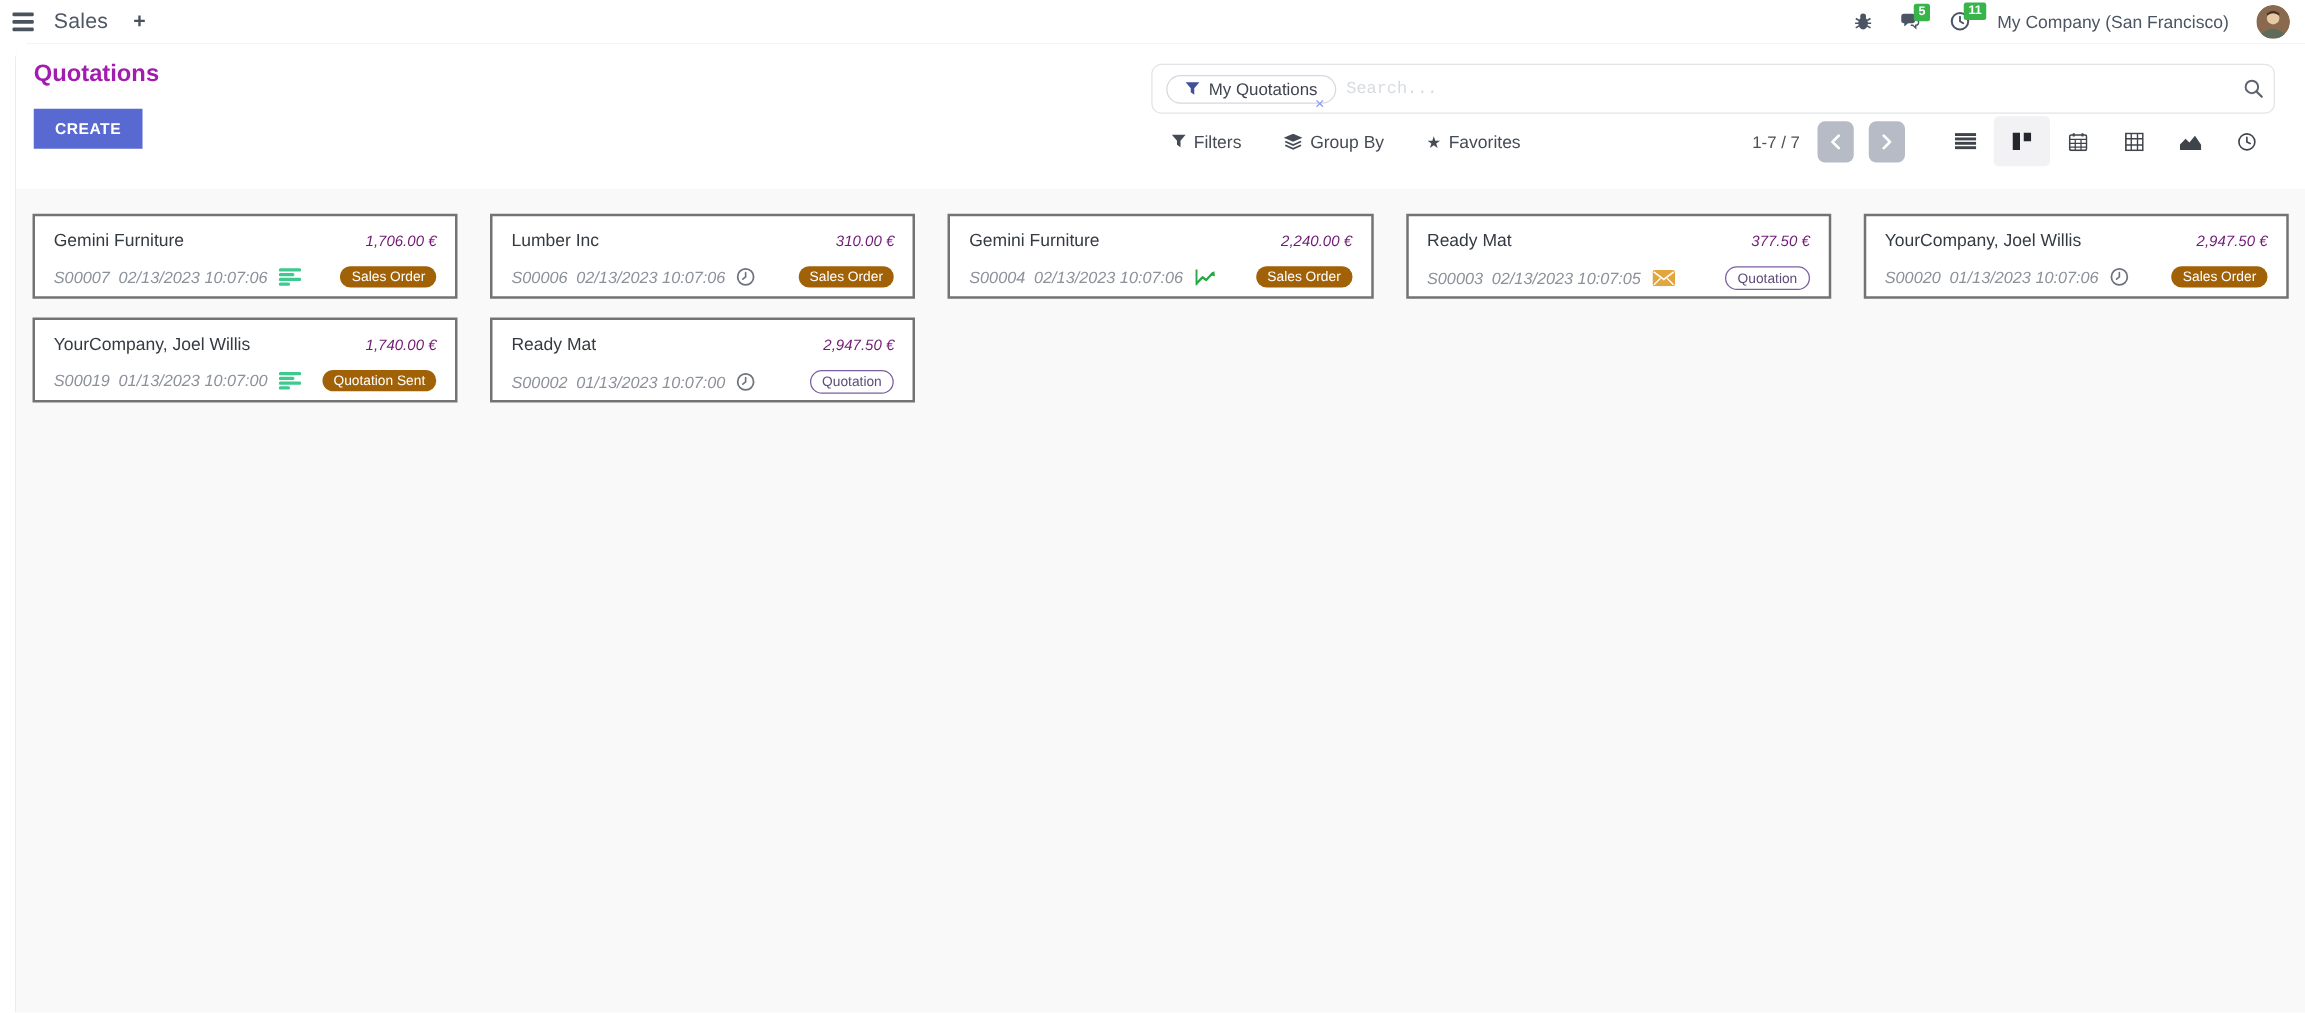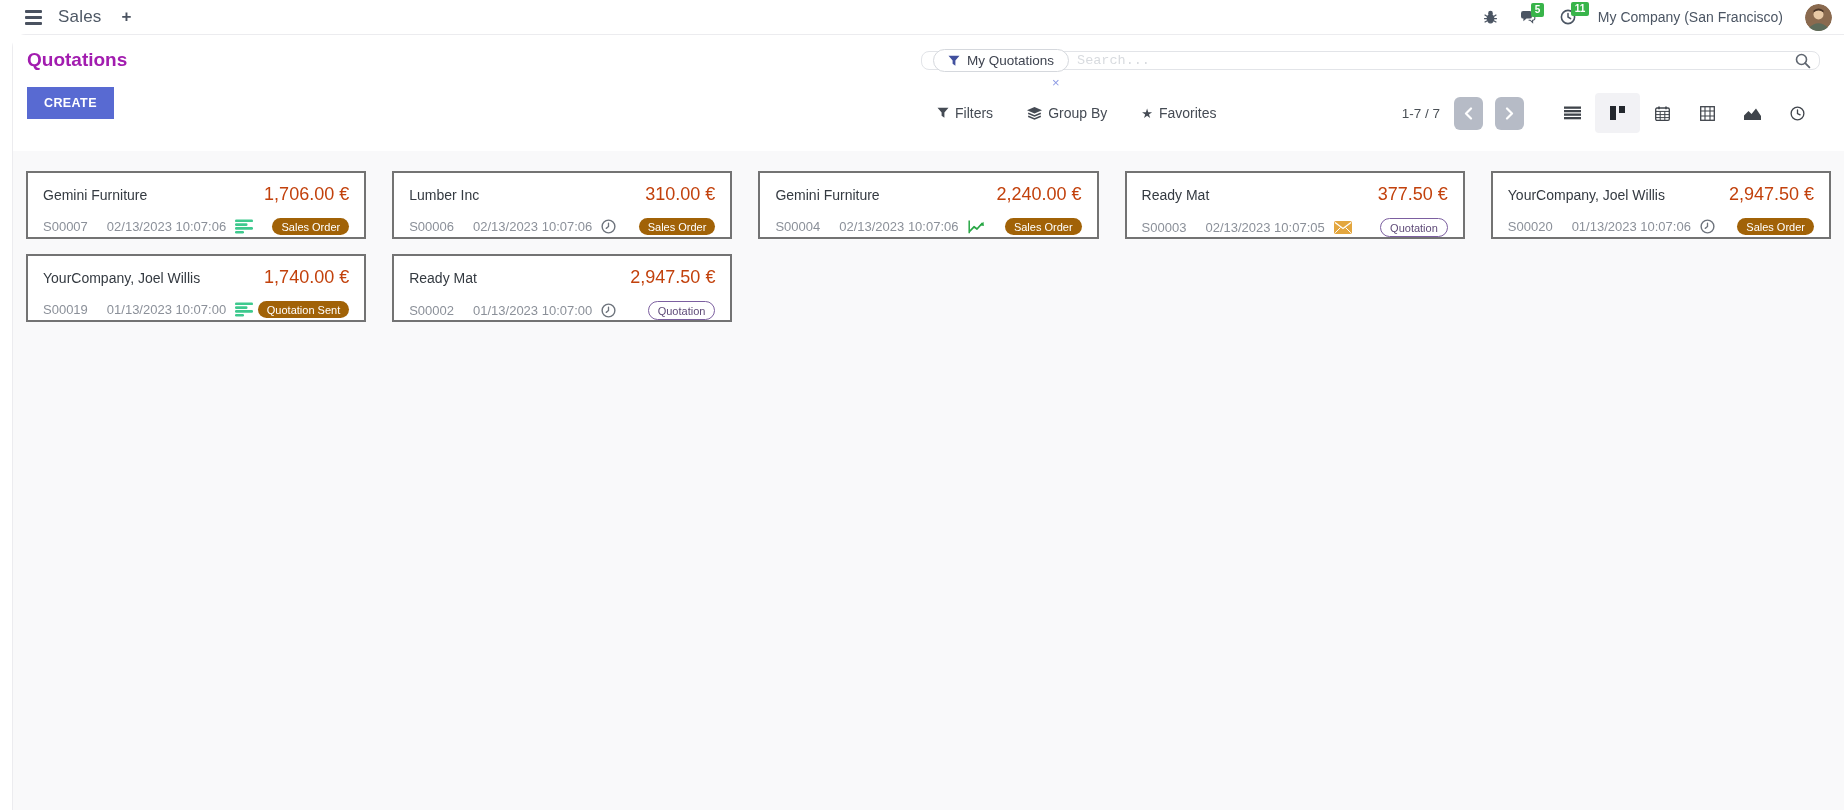--- a/index.html
+++ b/index.html
@@ -1,20 +1,20 @@
 <!DOCTYPE html>
 <html><head>
 <meta charset="utf-8">
 <style>
   * { margin:0; padding:0; box-sizing:border-box; }
   html,body { width:1844px; height:810px; overflow:hidden;
     font-family:"Liberation Sans", sans-serif; background:#ffffff; color:#3a3f46; }
 
   
-  .navbar { height:34px; display:flex; align-items:center; background:#fff; padding:0 12px 0 23px; position:relative; z-index:5; }
+  .navbar { height:34px; display:flex; align-items:center; background:#fff; padding:0 12px 0 8px; position:relative; z-index:5; }
   .nav-left { display:flex; align-items:center; gap:14px; }
   .burger { display:flex; flex-direction:column; gap:3px; cursor:pointer; padding:4px 2px; }
   .burger span { width:17px; height:3px; background:#4a5260; border-radius:1px; }
   .app-name { font-size:17px; color:#4e5865; letter-spacing:.2px; }
   .plus-btn { font-size:17px; font-weight:bold; color:#4a5260; padding:0 6px; cursor:pointer; }
   .nav-right { margin-left:auto; display:flex; align-items:center; gap:22px; }
   .sys-icon { position:relative; display:inline-flex; cursor:pointer; }
   .badge-count { position:absolute; top:-7px; left:11px; background:#38b44a; color:#fff;
     font-size:10px; font-weight:bold; padding:1px 4px; border-radius:2px; line-height:12px; }
   .company-name { font-size:14px; color:#4b5563; }
@@ -24,21 +24,21 @@
   .content { position:absolute; top:34px; left:12px; right:0; bottom:0;
     background:#fff; border-top:1px solid #ececef; border-left:1px solid #ececef; border-top-left-radius:14px; }
 
   
   .cp { position:relative; height:116px; background:#fff; }
   .page-title { position:absolute; left:14px; top:14px; font-size:19px; color:#a21caf;font-weight:bold; }
   .create-btn { position:absolute; left:14px; top:52px; background:#586AD2; color:#fff; border:none;
     font-family:inherit; font-size:12.5px; font-weight:bold; letter-spacing:.4px;
     padding:9px 17px; border-radius:0; cursor:pointer; }
 
-  .searchbar { position:absolute; left:908px; right:24px; top:16px; height:19px;
+  .searchbar { position:absolute; left:908px; right:24px; top:16px; height:40px;
     border:1px solid #e2e4e8; border-radius:8px; background:#fff; display:flex; align-items:center; padding:0 8px; }
   .facet { display:inline-flex; align-items:center; gap:7px; border:1px solid #d5d8dd; border-radius:20px;
     padding:3px 14px; margin-left:3px; cursor:pointer; background:#fff; }
   .facet-label { font-size:13.5px; color:#3f4450; }
   .search-input { flex:1; border:none; outline:none; font-family:Liberation Mono, monospace; font-size:13.5px;
     color:#555; margin-left:8px; background:transparent; }
   .search-input::placeholder { color:#d8dbdf; }
   .facet-remove { position:absolute; left:130px; top:26px; color:#8d9ae4; font-size:13px;
     line-height:10px; cursor:pointer; }
   .mag { margin-left:auto; display:inline-flex; cursor:pointer; }
@@ -57,24 +57,24 @@
   .switcher { display:flex; align-items:center; margin-left:26px; }
   .sw-btn { width:45px; height:40px; display:inline-flex; align-items:center; justify-content:center; cursor:pointer; border-radius:4px; }
   .sw-btn.active { background:#f2f2f5; }
 
   
   .kanban { position:absolute; top:116px; left:0; right:0; bottom:0; background:#f9f9fa; padding:20px 13px 0 13px; }
   .kanban-grid { display:grid; grid-template-columns:repeat(5, 1fr); gap:15px 26px; }
   .card { background:#fff; border:2px solid #737373; padding:11px 15px 12px 15px; height:68px; cursor:pointer; }
   .card-row1 { display:flex; justify-content:space-between; align-items:baseline; }
   .card-partner { font-size:14px; color:#343a41; }
-  .card-amount { font-size:18px; color:#c2410c; }
+  .card-amount { font-size:12px; color:#701a75;font-style:italic; }
   .card-row2 { display:flex; justify-content:space-between; align-items:center; margin-top:13px; }
   .card-ref { display:flex; align-items:center; gap:9px; font-size:13px; color:#8b9099; }
-  .ref-text { display:flex; gap:19px; }
+  .ref-text { display:flex; gap:7px;font-style:italic; }
   .activity-icon { display:inline-flex; align-items:center; }
   .badge { font-size:11px; padding:2.5px 9px; border-radius:10px; white-space:nowrap; }
   .badge.filled { background:#a16207; color:#fff; }
   .badge.outline { background:#fff; color:#5f4b78; border:1px solid #7C5FA0; }
 </style>
 </head>
 <body>
 
 <div class="navbar">
   <div class="nav-left">

